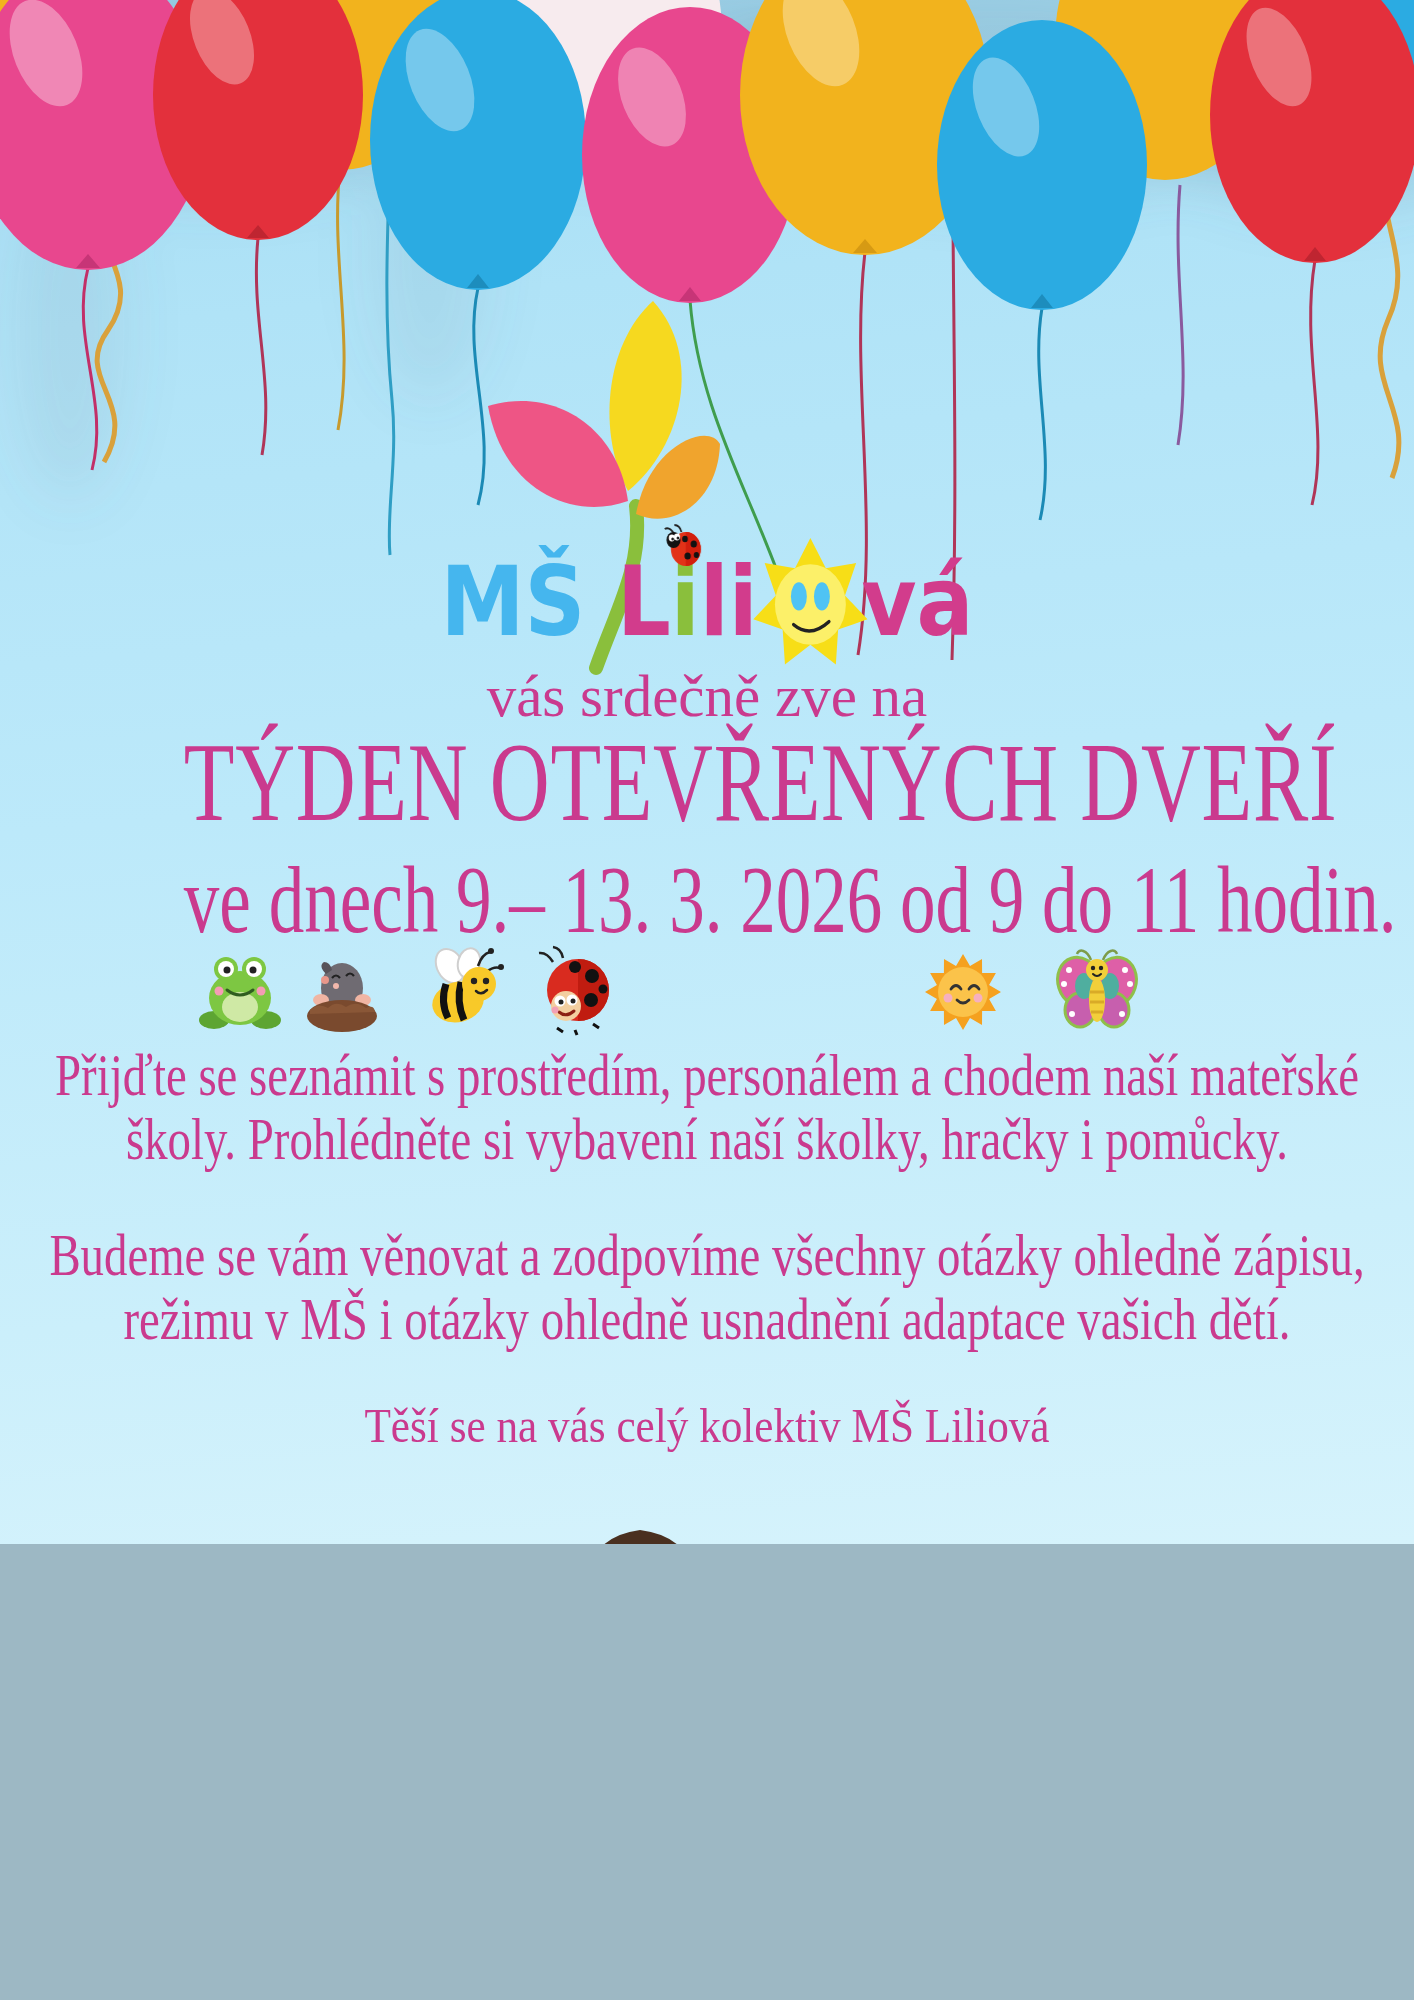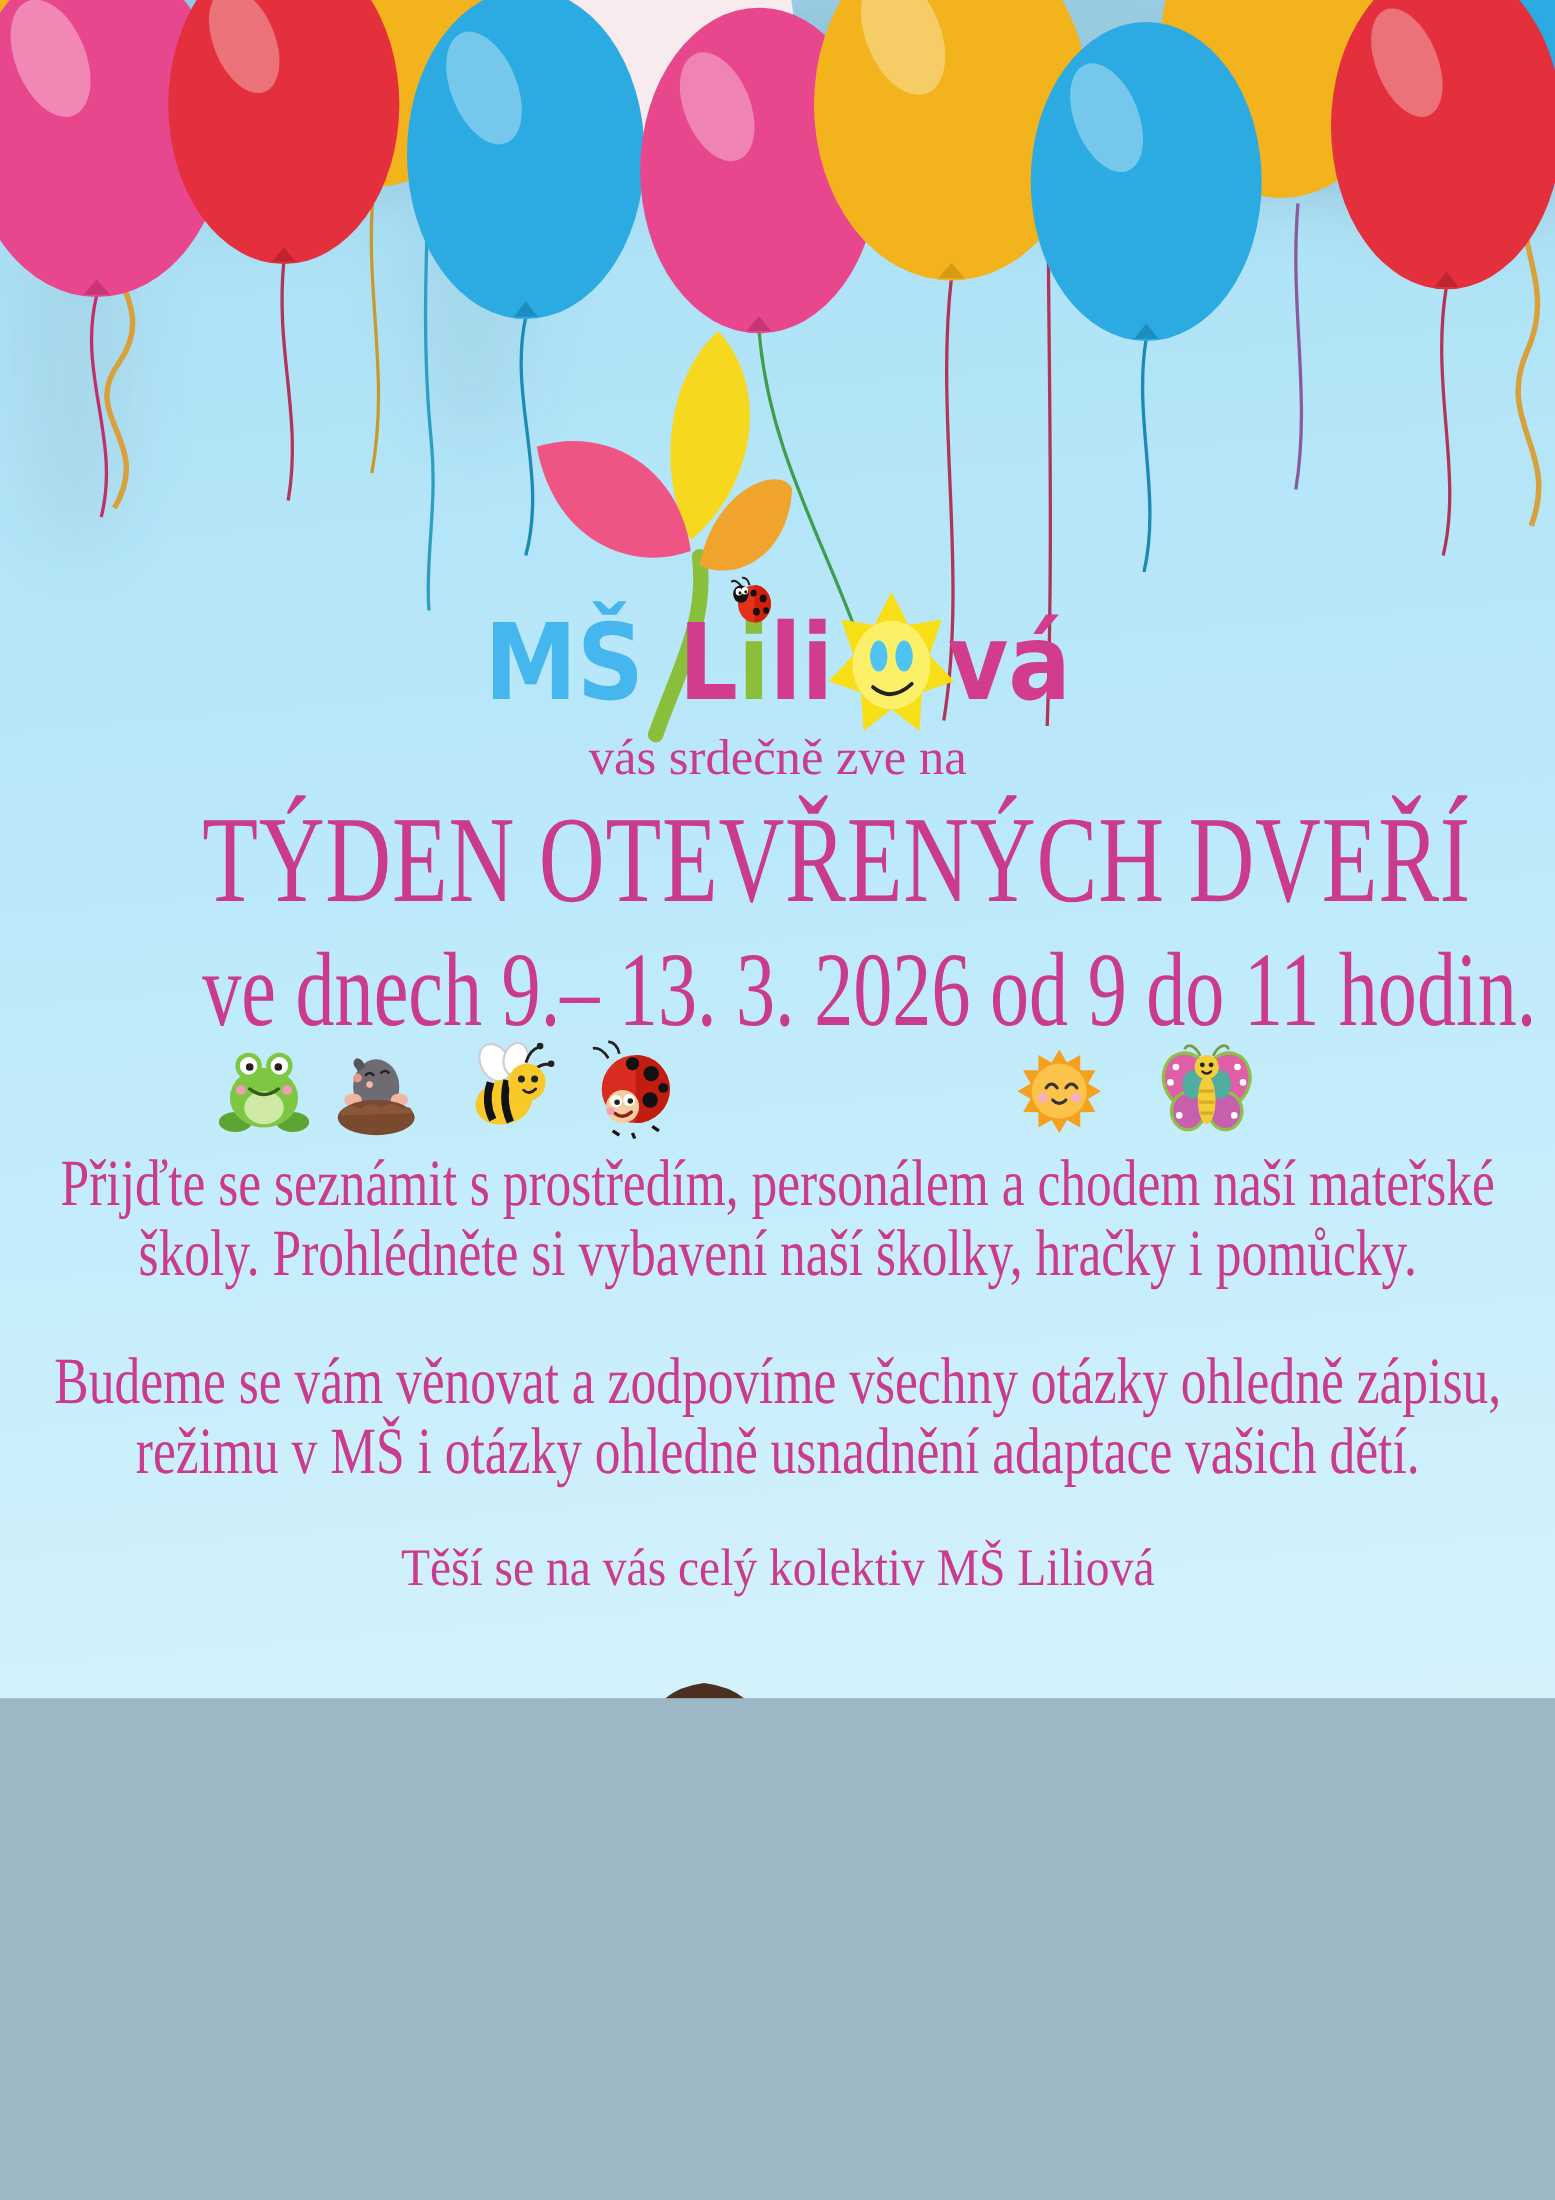--- a/index.html
+++ b/index.html
@@ -13,21 +13,21 @@
   #flower{position:absolute;left:468px;top:286px;z-index:2;}
   #logo-text{position:absolute;top:534px;left:0;right:0;z-index:3;display:flex;justify-content:center;
     align-items:flex-end;font-family:"DejaVu Sans","Liberation Sans",sans-serif;font-weight:900;
     font-size:96px;line-height:1;transform:scaleX(.88);transform-origin:50% 100%;}
   #logo-text .gap{width:36px;}
   .lg-blue{color:#45b6ee;} .lg-pink{color:#d23c8c;}
   .lg-green{color:#8abf3c;position:relative;}
   .ladybug-dot{position:absolute;top:-30px;left:-10px;}
   .sun-o{margin:0 -10px -20px -8px;}
   .pinktxt{color:#ca3a8e;}
-  #intro{position:absolute;top:662px;left:0;right:0;text-align:center;font-size:46px;z-index:3;}
+  #intro{position:absolute;top:662px;left:0;right:0;text-align:center;font-size:59px;z-index:3;}
   #title{position:absolute;top:726px;left:0;right:0;text-align:center;font-size:112px;line-height:1;
     white-space:nowrap;transform:scaleX(.74);transform-origin:50% 50%;letter-spacing:1px;z-index:3;}
   #date{position:absolute;top:852px;left:0;right:0;text-align:center;font-size:96px;line-height:1;
     white-space:nowrap;transform:scaleX(.74);transform-origin:50% 50%;z-index:3;}
   .critter{position:absolute;width:92px;height:92px;top:944px;z-index:3;}
   .para{position:absolute;left:-200px;width:1814px;padding:0 30px;box-sizing:border-box;text-align:center;
     transform:scaleX(.78);transform-origin:50% 0;font-size:60px;line-height:1.06;z-index:3;}
   #para1{top:1044px;} #para2{top:1224px;}
   #closing{position:absolute;top:1398px;left:0;right:0;text-align:center;font-size:48px;
     transform:scaleX(.9);transform-origin:50% 50%;z-index:3;}

